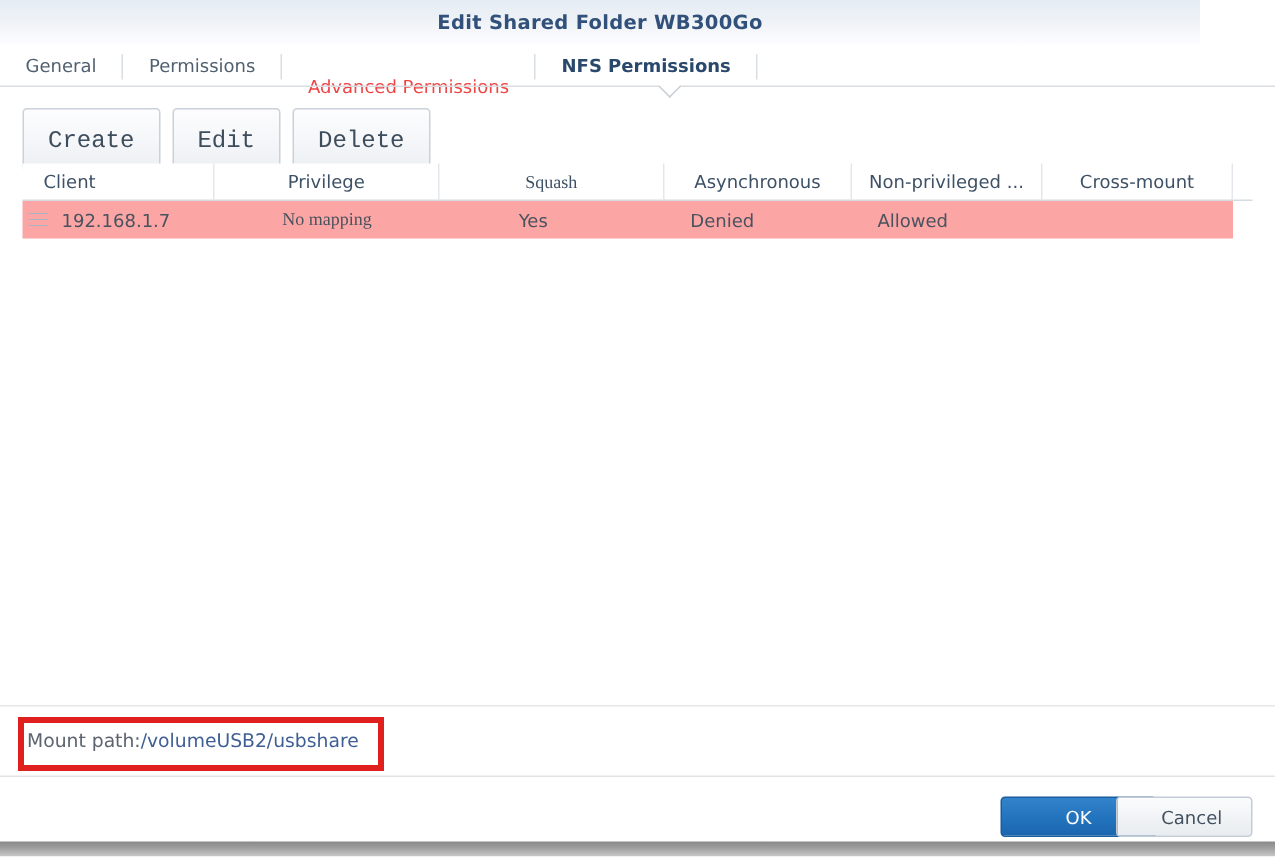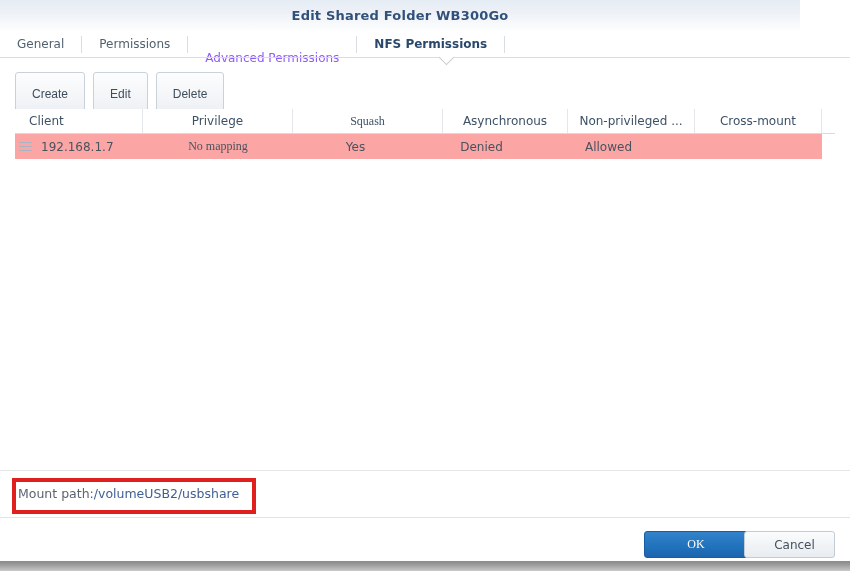--- a/index.html
+++ b/index.html
@@ -12,31 +12,31 @@
     background: linear-gradient(to bottom, #e6ecf4 0%, #eef2f7 45%, #fdfdfe 100%);
     display: flex; align-items: center; justify-content: center; }
   .title { font-size: 13px; font-weight: bold; color: #31517a; letter-spacing: 0.2px; }
 
   
   .tabbar { position: absolute; left: 0; top: 31px; width: 850px; height: 26px;
     display: flex; align-items: center; padding-left: 0; background: #fff; }
   .tab { height: 24px; display: inline-flex; align-items: center; padding: 0 17px;
     font-size: 12px; color: #51606f; cursor: pointer; white-space: nowrap; }
   .tab.active { font-weight: bold; color: #29486b; }
-  .tab.disabled { color: #8b5cf6; cursor: default; margin-top: 28px; }
+  .tab.disabled { color: #ef4444; cursor: default; margin-top: 28px; }
   .tabsep { width: 1px; height: 17px; background: #d9dee3; }
   .tabbar-line { position: absolute; left: 0; top: 57px; width: 850px; height: 1px; background: #d9dde1; z-index: 1; }
   .tab-notch { position: absolute; left: 441px; top: 52px; width: 11px; height: 11px;
     background: #fff; transform: rotate(45deg); z-index: 2;
     border-right: 1px solid #c9ced4; border-bottom: 1px solid #c9ced4; }
 
   
   .toolbar { position: absolute; left: 15px; top: 72px; display: flex; gap: 8px; }
-  .btn { height: 43px; padding: 0 16px; font-size: 12px; color: #3e4d5c;
-    font-family: Liberation Sans, sans-serif;
+  .btn { height: 43px; padding: 0 16px; font-size: 16px; color: #3e4d5c;
+    font-family: Liberation Mono, monospace;
     background: linear-gradient(to bottom, #fdfdfe 0%, #f3f5f8 60%, #eceff3 100%);
     border: 1px solid #c9d2da; border-radius: 3px; cursor: pointer; }
 
   
   .grid { position: absolute; left: 15px; top: 109px; width: 820px; }
   .grid-header { display: flex; height: 25px; border-bottom: 1px solid #d6dbe0; background: #fff; }
   .gh-cell { display: flex; align-items: center; justify-content: center; font-size: 12px;
     color: #3d5166; border-right: 1px solid #e3e7eb; height: 100%; cursor: pointer; }
   .gh-cell.first { justify-content: flex-start; padding-left: 14px; }
   .gh-filler { flex: 1; border-right: none; cursor: default; }
@@ -54,23 +54,23 @@
     font-size: 12.5px; }
   .status-label { color: #5c6470; }
   .status-path { color: #3f5f94; }
   .annotation-box { position: absolute; left: 12px; top: 478px; width: 244px; height: 36px;
     border: 4px solid #e01f1f; background: transparent; z-index: 3; pointer-events: none; }
 
   
   .footer-divider { position: absolute; left: 0; top: 517px; width: 850px; height: 1px; background: #e2e3e5; }
   .footer-btn { position: absolute; top: 531px; height: 27px; font-size: 12px; border-radius: 3px;
     cursor: pointer; font-family: "DejaVu Sans", "Liberation Sans", sans-serif; }
-  .btn-ok { left: 644px; width: 104px; color: #fff;
+  .btn-ok { left: 667px; width: 104px; color: #fff;
     background: linear-gradient(to bottom, #3283c9 0%, #2273bd 55%, #1c65ae 100%);
-    border: 1px solid #1b5c9f; font-family: Liberation Serif, serif; }
+    border: 1px solid #1b5c9f; }
   .btn-cancel { left: 744px; width: 91px; color: #43505d;
     background: linear-gradient(to bottom, #fbfcfd 0%, #eff2f5 60%, #e8ecf0 100%);
     border: 1px solid #c3ccd5; padding-left: 10px; }
 
   
   .bottom-strip { position: absolute; left: 0; top: 561px; width: 850px; height: 10px;
     background: linear-gradient(to bottom, #898989 0%, #9d9d9d 40%, #c9c9c9 100%); }
 </style>
 </head>
 <body>

